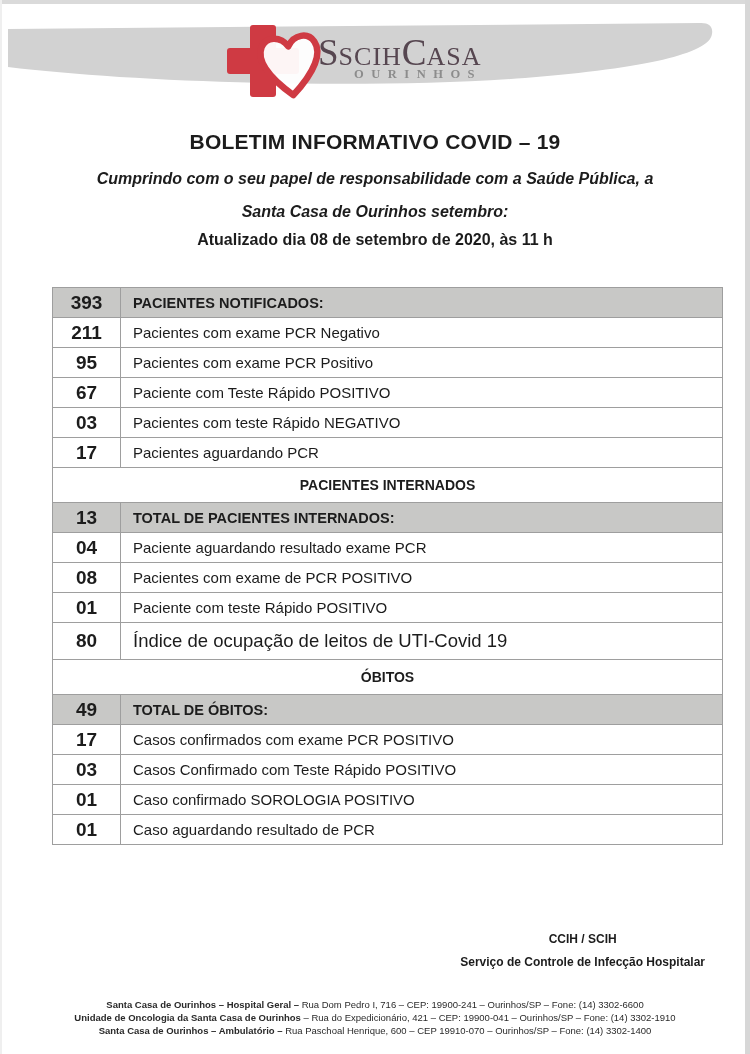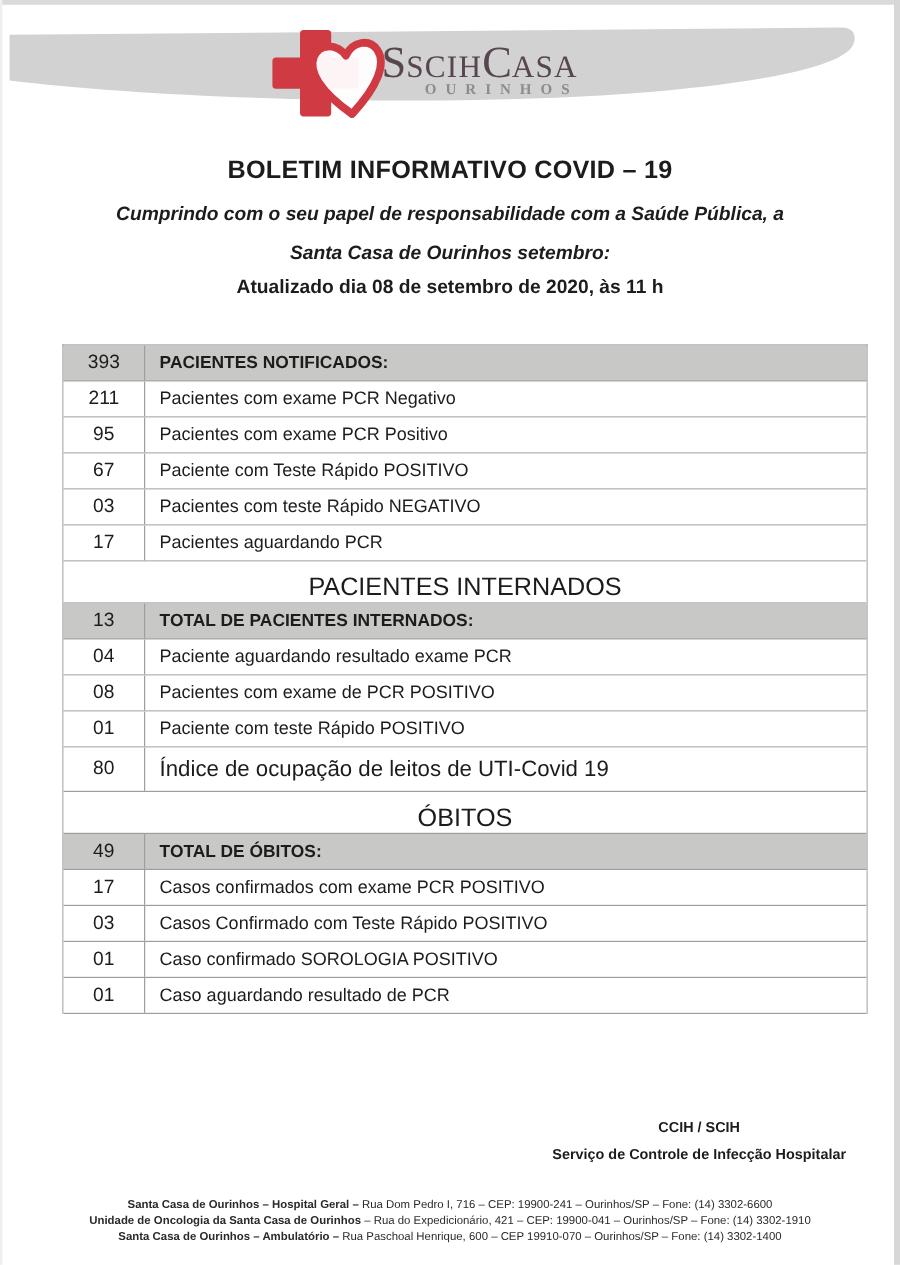--- a/index.html
+++ b/index.html
@@ -41,25 +41,25 @@
     font-size:16px;font-weight:bold;font-style:italic;line-height:33px;}
   .doc-updated{position:absolute;top:231px;left:0;width:100%;text-align:center;
     font-size:16px;font-weight:bold;}
 
   .covid-table{position:absolute;top:287px;left:52px;width:671px;
     border:1px solid var(--border);border-bottom:none;background:#fff;}
   .trow{display:flex;border-bottom:1px solid var(--border);min-height:30px;
     align-items:stretch;background:#ffffff;}
   .trow.total{background:var(--row-gray);}
   .cell-val{width:68px;border-right:1px solid var(--border);display:flex;
-    align-items:center;justify-content:center;font-weight:normal;font-size:16px;}
+    align-items:center;justify-content:center;font-weight:bold;font-size:19px;}
   .cell-label{flex:1;display:flex;align-items:center;padding-left:12px;font-size:15px;}
   .trow.total .cell-label{font-weight:bold;font-size:14.5px;}
-  .trow.section{justify-content:center;align-items:flex-end;min-height:35px;
-    font-weight:normal;font-size:21px;}
+  .trow.section{justify-content:center;align-items:center;min-height:35px;
+    font-weight:bold;font-size:14px;}
   .trow.large{min-height:37px;text-align:right;}
   .trow.large .cell-label{font-size:18.5px;}
 
   .attribution{position:absolute;top:928px;right:45px;text-align:center;
     font-size:12px;font-weight:bold;line-height:23px;}
 
   .addresses{position:absolute;top:998px;left:0;width:100%;text-align:center;
     font-size:9.5px;line-height:13px;color:#2a2a2a;white-space:nowrap;}
   .addr-bold{font-weight:bold;}
 </style>

